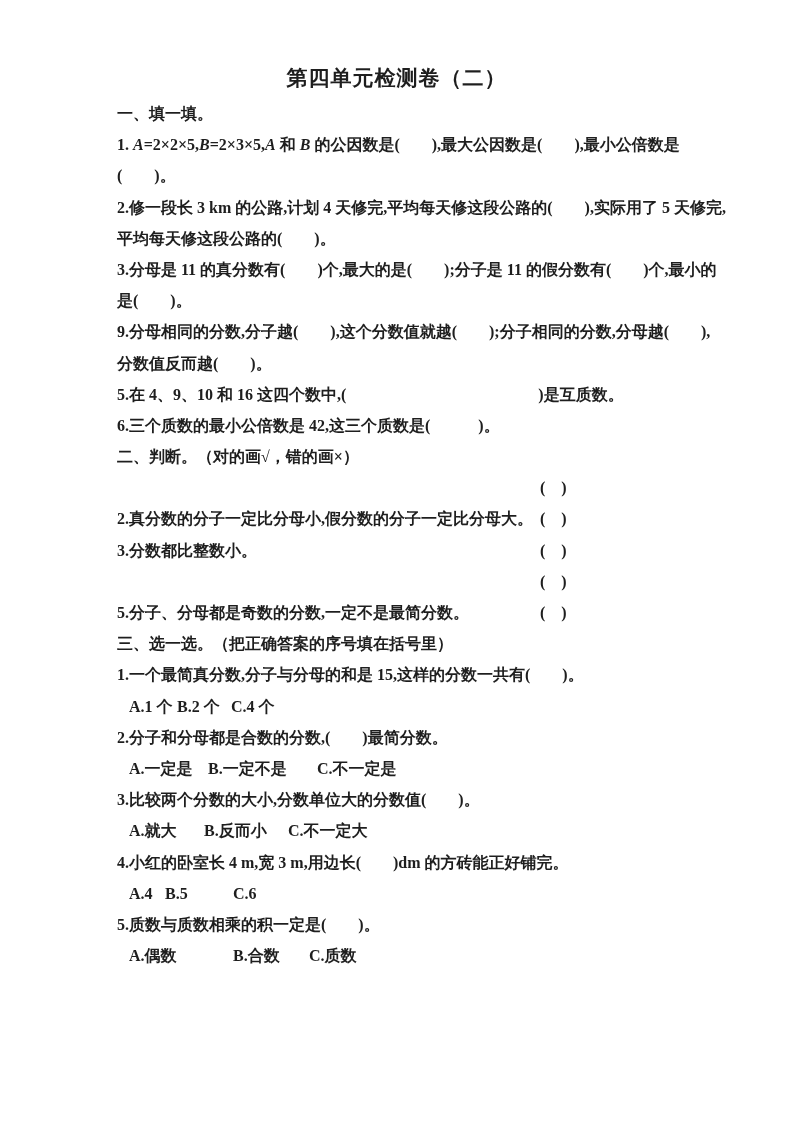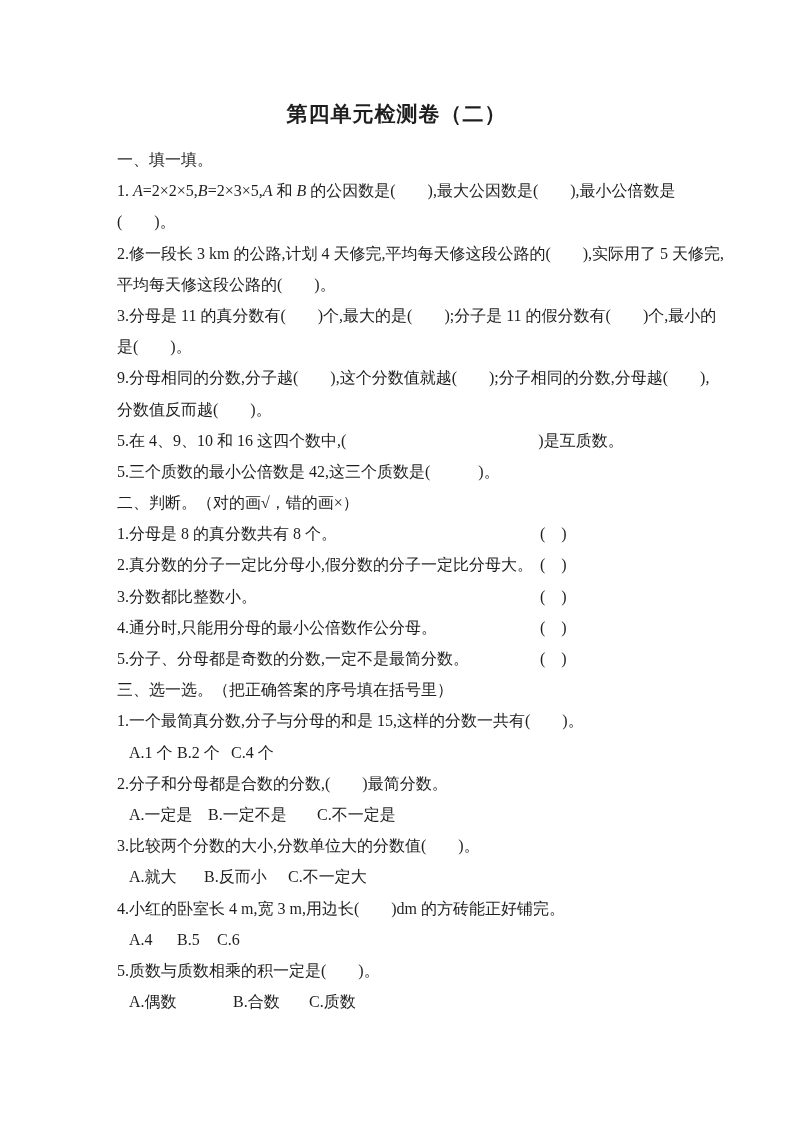--- a/index.html
+++ b/index.html
@@ -6,46 +6,46 @@
   .page{
     position:relative;
     width:793px;height:1122px;
     background:#ffffff;
     color:#1e1e1e;
     font-family:"Liberation Serif","DejaVu Serif",serif;
     overflow:hidden;
   }
   .title{
     margin:0;
-    padding-top:100px;
+    padding-top:64px;
     height:28px;line-height:28px;
     text-align:center;
     font-size:21px;
     font-weight:700;
     letter-spacing:1px;
   }
-  .content{margin-top:16px;}
+  .content{margin-top:6px;font-weight:bold;}
   .line{
     position:relative;
     margin:0 0 0 117px;
     width:566px;
     height:31.2px;line-height:31.2px;
     font-size:16px;
     white-space:nowrap;
   }
   .it{font-style:italic;}
   
   .jb{position:absolute;left:423px;top:0;}
   
   .opt{position:absolute;top:0;}
   .o1{left:12px;}
   .row-opt1 .o2{left:60px;}  .row-opt1 .o3{left:114px;}
   .row-opt2 .o2{left:91px;}  .row-opt2 .o3{left:200px;}
   .row-opt3 .o2{left:87px;}  .row-opt3 .o3{left:171px;}
-  .row-opt4 .o2{left:60px;}  .row-opt4 .o3{left:100px;}
+  .row-opt4 .o2{left:48px;}  .row-opt4 .o3{left:116px;}
   .row-opt5 .o2{left:116px;} .row-opt5 .o3{left:192px;}
 </style>
 </head>
 <body>
 
 <div class="page">
   <h1 class="title">第四单元检测卷（二）</h1>
 
   <div class="content">
 
@@ -57,28 +57,28 @@
     <p class="line">2.修一段长 3 km 的公路,计划 4 天修完,平均每天修这段公路的(　　),实际用了 5 天修完,</p>
     <p class="line">平均每天修这段公路的(　　)。</p>
 
     <p class="line">3.分母是 11 的真分数有(　　)个,最大的是(　　);分子是 11 的假分数有(　　)个,最小的</p>
     <p class="line">是(　　)。</p>
 
     <p class="line">9.分母相同的分数,分子越(　　),这个分数值就越(　　);分子相同的分数,分母越(　　),</p>
     <p class="line">分数值反而越(　　)。</p>
 
     <p class="line">5.在 4、9、10 和 16 这四个数中,(　　　　　　　　　　　　)是互质数。</p>
-    <p class="line">5.三个质数的最小公倍数是 42,这三个质数是(　　　)。</p>
+    <p class="line">6.三个质数的最小公倍数是 42,这三个质数是(　　　)。</p>
 
     <p class="line">二、判断。（对的画√，错的画×）</p>
 
-    <p class="line"><span>1.分母是 8 的真分数共有 8 个。</span><span class="jb">(　)</span></p>
+    <p class="line"><span class="jb">(　)</span></p>
     <p class="line"><span>2.真分数的分子一定比分母小,假分数的分子一定比分母大。</span><span class="jb">(　)</span></p>
     <p class="line"><span>3.分数都比整数小。</span><span class="jb">(　)</span></p>
-    <p class="line"><span>4.通分时,只能用分母的最小公倍数作公分母。</span><span class="jb">(　)</span></p>
+    <p class="line"><span class="jb">(　)</span></p>
     <p class="line"><span>5.分子、分母都是奇数的分数,一定不是最简分数。</span><span class="jb">(　)</span></p>
 
     <p class="line">三、选一选。（把正确答案的序号填在括号里）</p>
 
     <p class="line">1.一个最简真分数,分子与分母的和是 15,这样的分数一共有(　　)。</p>
     <p class="line row-opt1">
         <span class="opt o1">A.1 个</span>
         <span class="opt o2">B.2 个</span>
         <span class="opt o3">C.4 个</span>
       </p>

